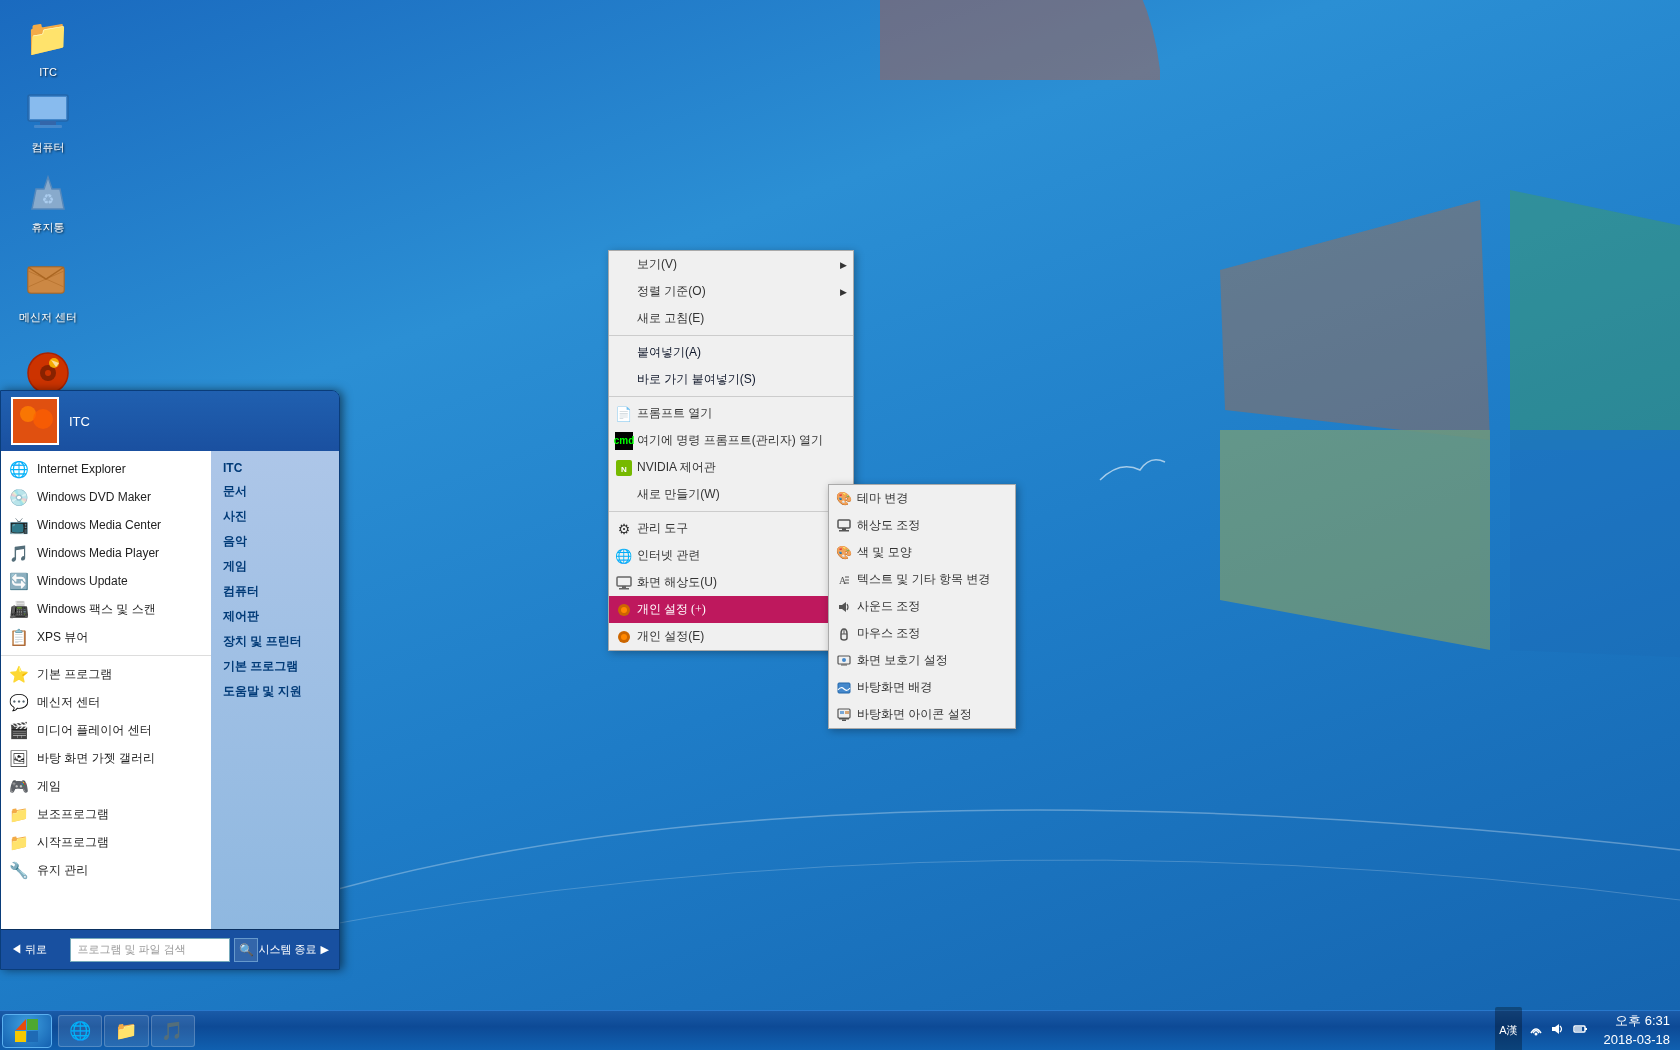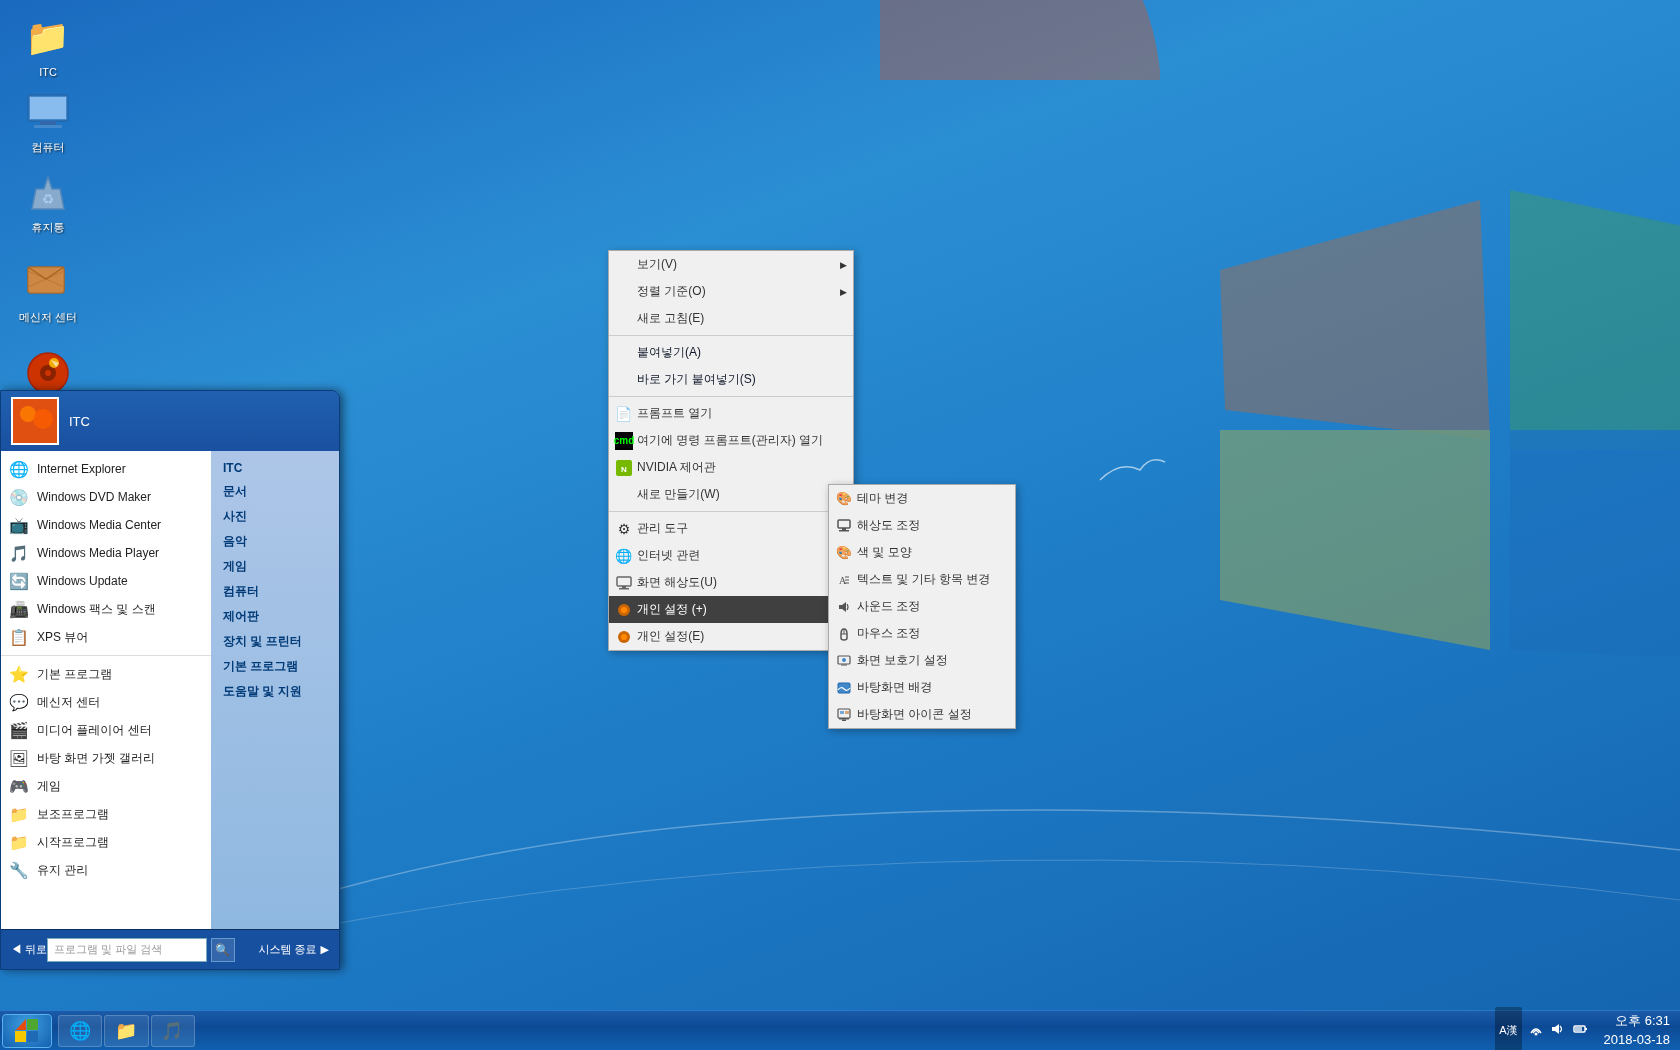--- a/index.html
+++ b/index.html
@@ -523,21 +523,21 @@
       </div>
     </div>
 
     <div class="start-menu-bottom">
       <div style="display:flex; align-items:center; gap:6px;">
         <div style="color:white; font-size:11px; cursor:pointer;">
           <span>◀</span>
           <span style="color:white; font-size:11px;">뒤로</span>
         </div>
       </div>
-      <div style="display:flex; align-items:center; gap:4px; flex:1; margin-left:0;">
+      <div style="display:flex; align-items:center; gap:4px; flex:1; margin-left:0;justify-content:flex-end;">
         <div class="start-search-box">
           <span style="font-size:11px; color:#999;">프로그램 및 파일 검색</span>
         </div>
         <div style="background:#3366aa; border:1px solid #6699cc; width:24px; height:24px; display:flex; align-items:center; justify-content:center; color:white; font-size:12px; cursor:pointer;">🔍</div>
       </div>
       <div class="start-shutdown-btn">
         <span>시스템 종료</span>
         <span>▶</span>
       </div>
     </div>
@@ -593,21 +593,21 @@
     <div class="context-menu-item">
       <span class="menu-icon">
         <svg width="16" height="16" viewBox="0 0 16 16">
             <rect x="1" y="2" width="14" height="9" rx="1" fill="none" stroke="#666" stroke-width="1.5"></rect>
             <rect x="6" y="11" width="4" height="2" fill="#666"></rect>
             <rect x="3" y="13" width="10" height="1.5" fill="#666"></rect>
           </svg>
       </span>
       <span>화면 해상도(U)</span>
     </div>
-    <div class="context-menu-item has-sub" style="background:#404040; color:white;">
+    <div class="context-menu-item has-sub" style="background:#be185d; color:white;font-family:Liberation Serif, serif;">
       <span class="menu-icon">
         <svg width="16" height="16" viewBox="0 0 16 16">
             <circle cx="8" cy="8" r="6" fill="#cc6600"></circle>
             <circle cx="8" cy="8" r="3" fill="#ff8800"></circle>
           </svg>
       </span>
       <span>개인 설정 (+)</span>
     </div>
     <div class="context-menu-item">
       <span class="menu-icon">

